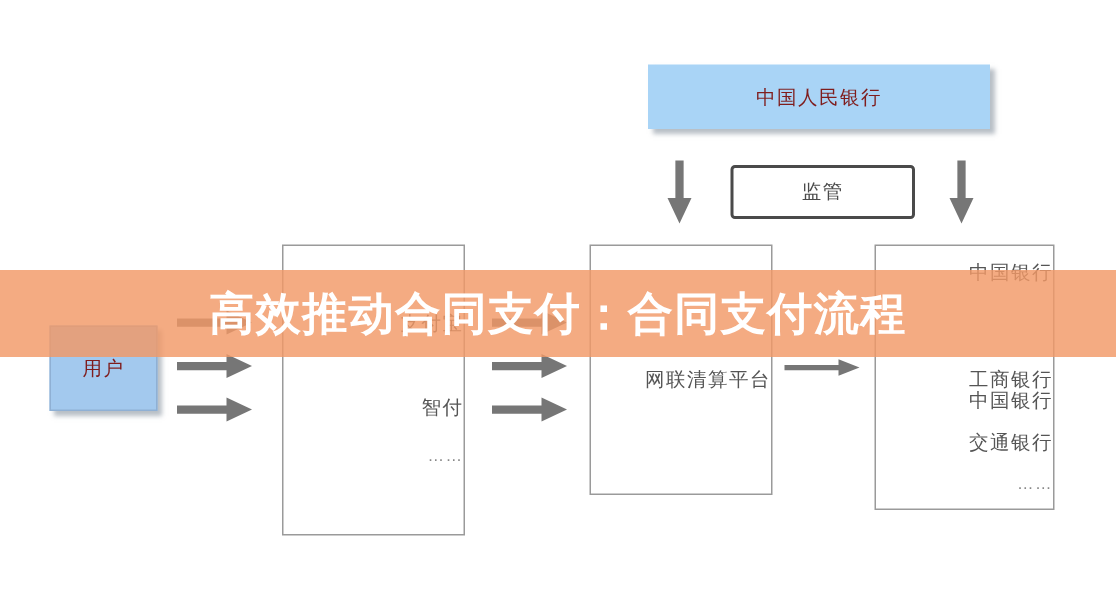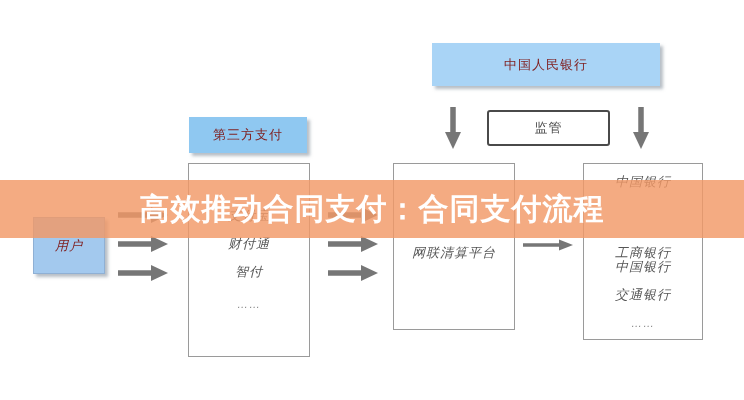--- a/index.html
+++ b/index.html
@@ -7,29 +7,29 @@
   .canvas{position:relative;width:744px;height:400px;background:#ffffff;}
 
   
   .box-blue{
     position:absolute;display:flex;align-items:center;justify-content:center;
     font-size:13px;color:#7f1d1d;letter-spacing:1px;
     box-shadow:3px 3px 3px rgba(125,138,152,0.55);
   }
   .central-bank{left:432px;top:43px;width:228px;height:43px;background:#a9d4f6;}
   .tp-header{left:189px;top:117px;width:118px;height:36px;background:#8fc8f1;}
-  .user{left:33px;top:217px;width:70px;height:55px;background:#a3c9ee;border:1px solid #8fb0d4;font-style:italic;}
+  .user{left:33px;top:217px;width:70px;height:55px;background:#a3c9ee;border:1px solid #8fb0d4;}
 
   
   .list-box{position:absolute;background:#ffffff;border:1px solid #9a9a9a;box-sizing:border-box;}
   .tp-list{left:188px;top:163px;width:122px;height:194px;}
   .clearing{left:393px;top:163px;width:122px;height:167px;}
   .banks{left:583px;top:163px;width:120px;height:177px;}
   .list-item{position:absolute;left:0;width:100%;height:20px;line-height:20px;
-    text-align:center;font-size:13px;color:#555;letter-spacing:1px;font-style:italic;}
+    text-align:right;font-size:13px;color:#555;letter-spacing:1px;}
   .dots{font-size:11px;color:#888;letter-spacing:1px;}
 
   
   .supervision{position:absolute;left:487px;top:110px;width:123px;height:36px;
     background:#ffffff;border:2px solid #4a4a4a;border-radius:3px;box-sizing:border-box;
     display:flex;align-items:center;justify-content:center;font-size:13px;color:#4a4a4a;letter-spacing:1px;}
 
   
   .arrow{position:absolute;line-height:0;}
 
@@ -54,25 +54,23 @@
   </div>
   <div class="arrow" style="left:631px;top:106px;">
     <svg width="20" height="44" viewBox="0 0 20 44">
       <path d="M10 1 V27" stroke="#767676" stroke-width="5.5" fill="none"></path>
       <polygon points="2,26 18,26 10,43" fill="#767676"></polygon>
     </svg>
   </div>
 
   <div class="supervision">监管</div>
 
-  <div class="box-blue tp-header">第三方支付</div>
 
   <div class="list-box tp-list">
     <div class="list-item" style="top:42px;">支付宝</div>
-    <div class="list-item" style="top:70px;">财付通</div>
     <div class="list-item" style="top:98px;">智付</div>
     <div class="list-item dots" style="top:130px;">……</div>
   </div>
 
   <div class="list-box clearing">
     <div class="list-item" style="top:79px;">网联清算平台</div>
   </div>
 
   <div class="list-box banks">
     <div class="list-item" style="top:8px;">中国银行</div>

